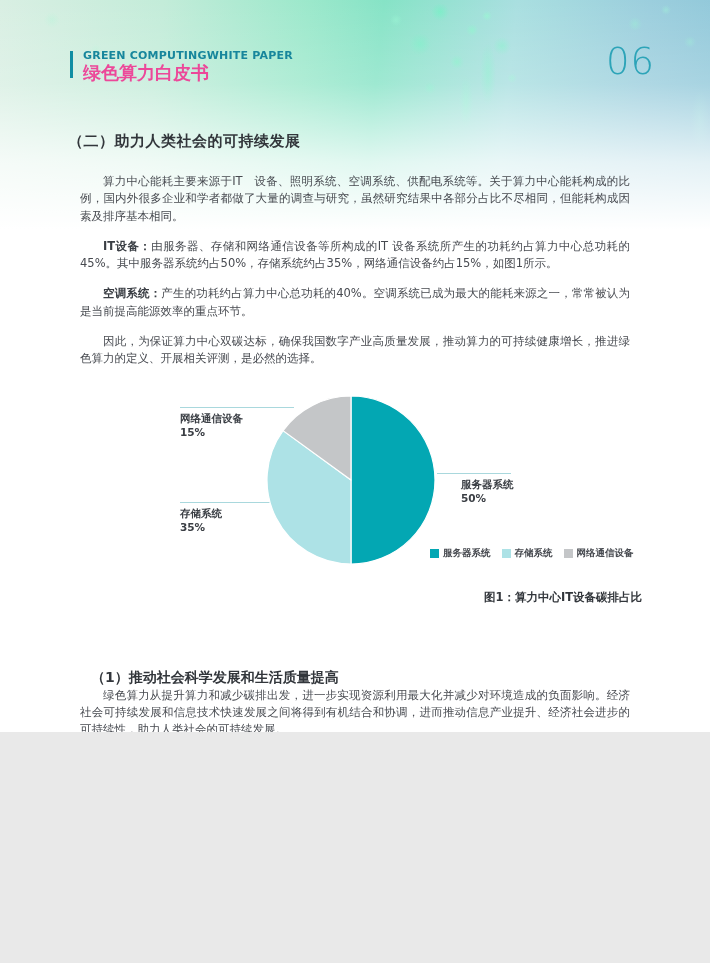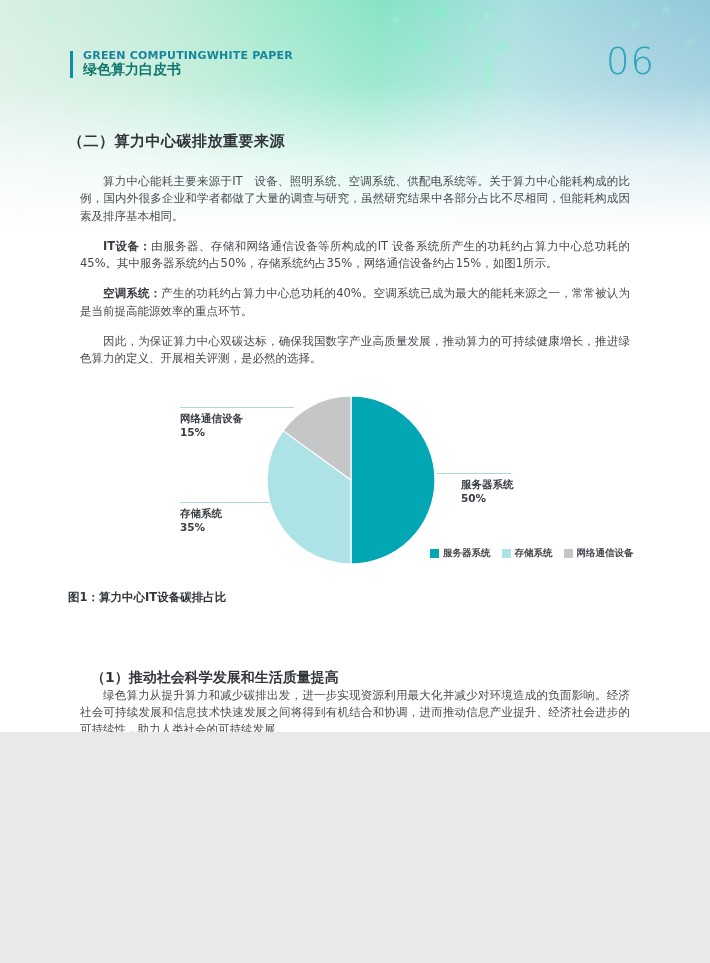--- a/index.html
+++ b/index.html
@@ -35,21 +35,21 @@
   }
   .header-bg .fade{
     position:absolute;inset:0;
     background:linear-gradient(180deg, rgba(255,255,255,0) 0%, rgba(255,255,255,.2) 30%,
       rgba(255,255,255,.75) 58%, #fff 82%);
   }
   
   .brand-bar{position:absolute;left:70px;top:51px;width:3px;height:27px;background:#0f8ea3;}
   .brand-en{position:absolute;left:83px;top:49px;font-size:11px;font-weight:bold;
     color:#17869c;letter-spacing:.2px;white-space:nowrap;}
-  .brand-zh{position:absolute;left:83px;top:61px;font-size:14px;font-weight:bold;color:#0f766e;}
+  .brand-zh{position:absolute;left:83px;top:61px;font-size:18px;font-weight:bold;color:#ec4899;}
   .page-num{position:absolute;left:606px;top:40px;font-size:37px;font-weight:200;
     color:#2da4b8;letter-spacing:1px;}
   
   .content{position:absolute;left:68px;top:132px;width:574px;z-index:1;}
   .section-title{font-size:15px;font-weight:bold;color:#32363b;margin:0 0 22px;letter-spacing:.5px;}
   .para{font-size:11.5px;line-height:17.3px;color:#474a50;text-align:justify;
     text-indent:2em;margin:0 12px 13px;}
   .para .lead{font-weight:bold;color:#3a3e44;}
   
   .figure{position:relative;height:232px;margin:21px 0 48px;}
@@ -59,21 +59,21 @@
   .line-storage{left:112px;top:113px;width:90px;}
   .line-server{left:369px;top:84px;width:74px;}
   .callout{position:absolute;font-size:10.5px;font-weight:bold;color:#3a3e44;line-height:14.5px;}
   .callout-net{left:112px;top:22px;}
   .callout-storage{left:112px;top:117px;}
   .callout-server{left:393px;top:88px;}
   .legend{position:absolute;left:362px;top:158px;display:flex;align-items:center;gap:11px;
     font-size:9.5px;color:#474a50;font-weight:600;}
   .legend-item{display:flex;align-items:center;gap:4px;white-space:nowrap;}
   .swatch{width:9px;height:9px;display:inline-block;}
-  .fig-caption{position:absolute;left:0;top:201px;width:100%;text-align:left;
+  .fig-caption{position:absolute;left:0;top:201px;width:100%;text-align:right;
     font-size:11.5px;font-weight:bold;color:#32363b;}
   
   .subsection-title{font-size:14px;font-weight:bold;color:#32363b;margin:0 0 0;
     padding-left:23px;}
 </style>
 </head>
 <body>
 
 <div class="page">
 
@@ -82,21 +82,21 @@
     <div class="fade"></div>
   </div>
 
   <div class="brand-bar"></div>
   <div class="brand-en">GREEN COMPUTINGWHITE PAPER</div>
   <div class="brand-zh">绿色算力白皮书</div>
   <div class="page-num">06</div>
 
   <div class="content">
 
-    <h2 class="section-title">（二）算力中心碳排放重要来源</h2>
+    <h2 class="section-title">（二）助力人类社会的可持续发展</h2>
 
     <p class="para"><span class="lead"></span><span>算力中心能耗主要来源于IT　设备、照明系统、空调系统、供配电系统等。关于算力中心能耗构成的比例，国内外很多企业和学者都做了大量的调查与研究，虽然研究结果中各部分占比不尽相同，但能耗构成因素及排序基本相同。</span></p>
     <p class="para"><span class="lead">IT设备：</span><span>由服务器、存储和网络通信设备等所构成的IT 设备系统所产生的功耗约占算力中心总功耗的45%。其中服务器系统约占50%，存储系统约占35%，网络通信设备约占15%，如图1所示。</span></p>
     <p class="para"><span class="lead">空调系统：</span><span>产生的功耗约占算力中心总功耗的40%。空调系统已成为最大的能耗来源之一，常常被认为是当前提高能源效率的重点环节。</span></p>
     <p class="para"><span class="lead"></span><span>因此，为保证算力中心双碳达标，确保我国数字产业高质量发展，推动算力的可持续健康增长，推进绿色算力的定义、开展相关评测，是必然的选择。</span></p>
 
     <div class="figure">
       <div class="callout-line line-net"></div>
       <div class="callout-line line-storage"></div>
       <div class="callout-line line-server"></div>

